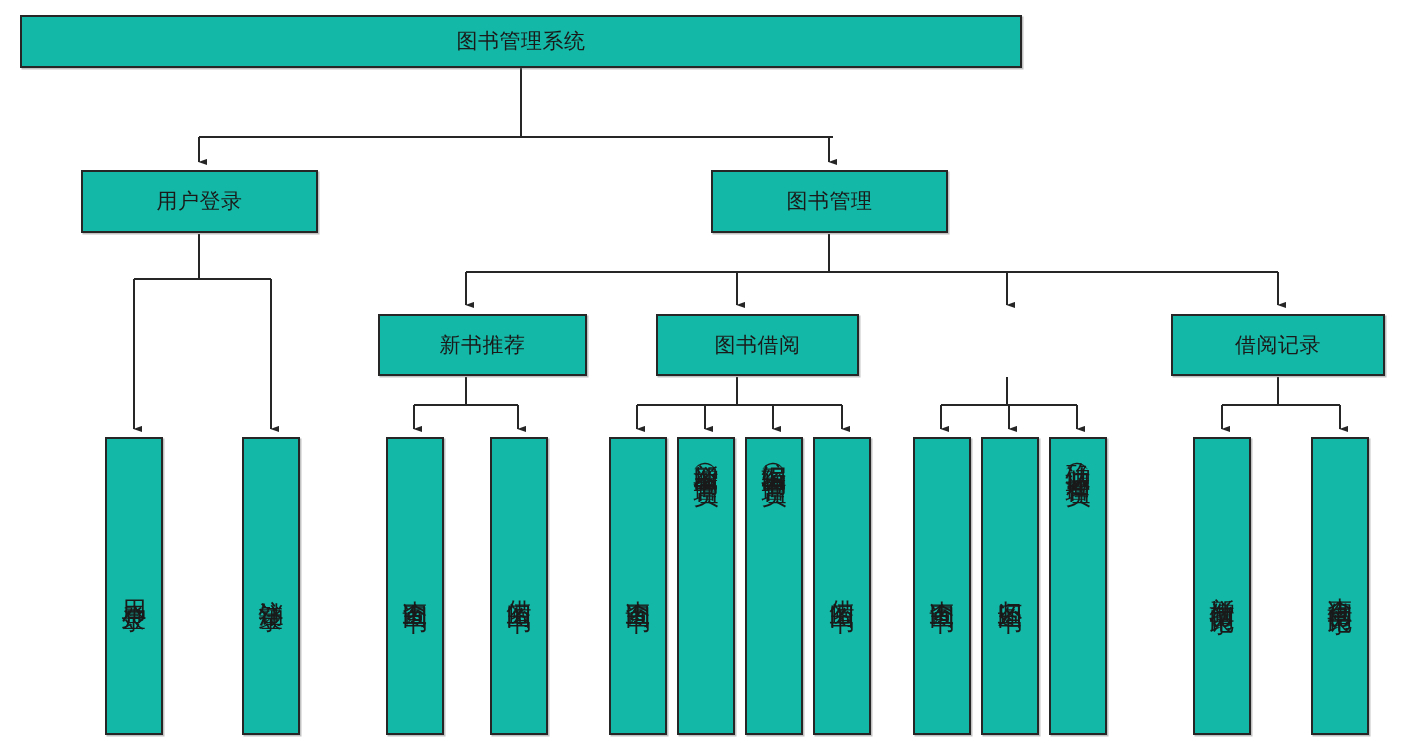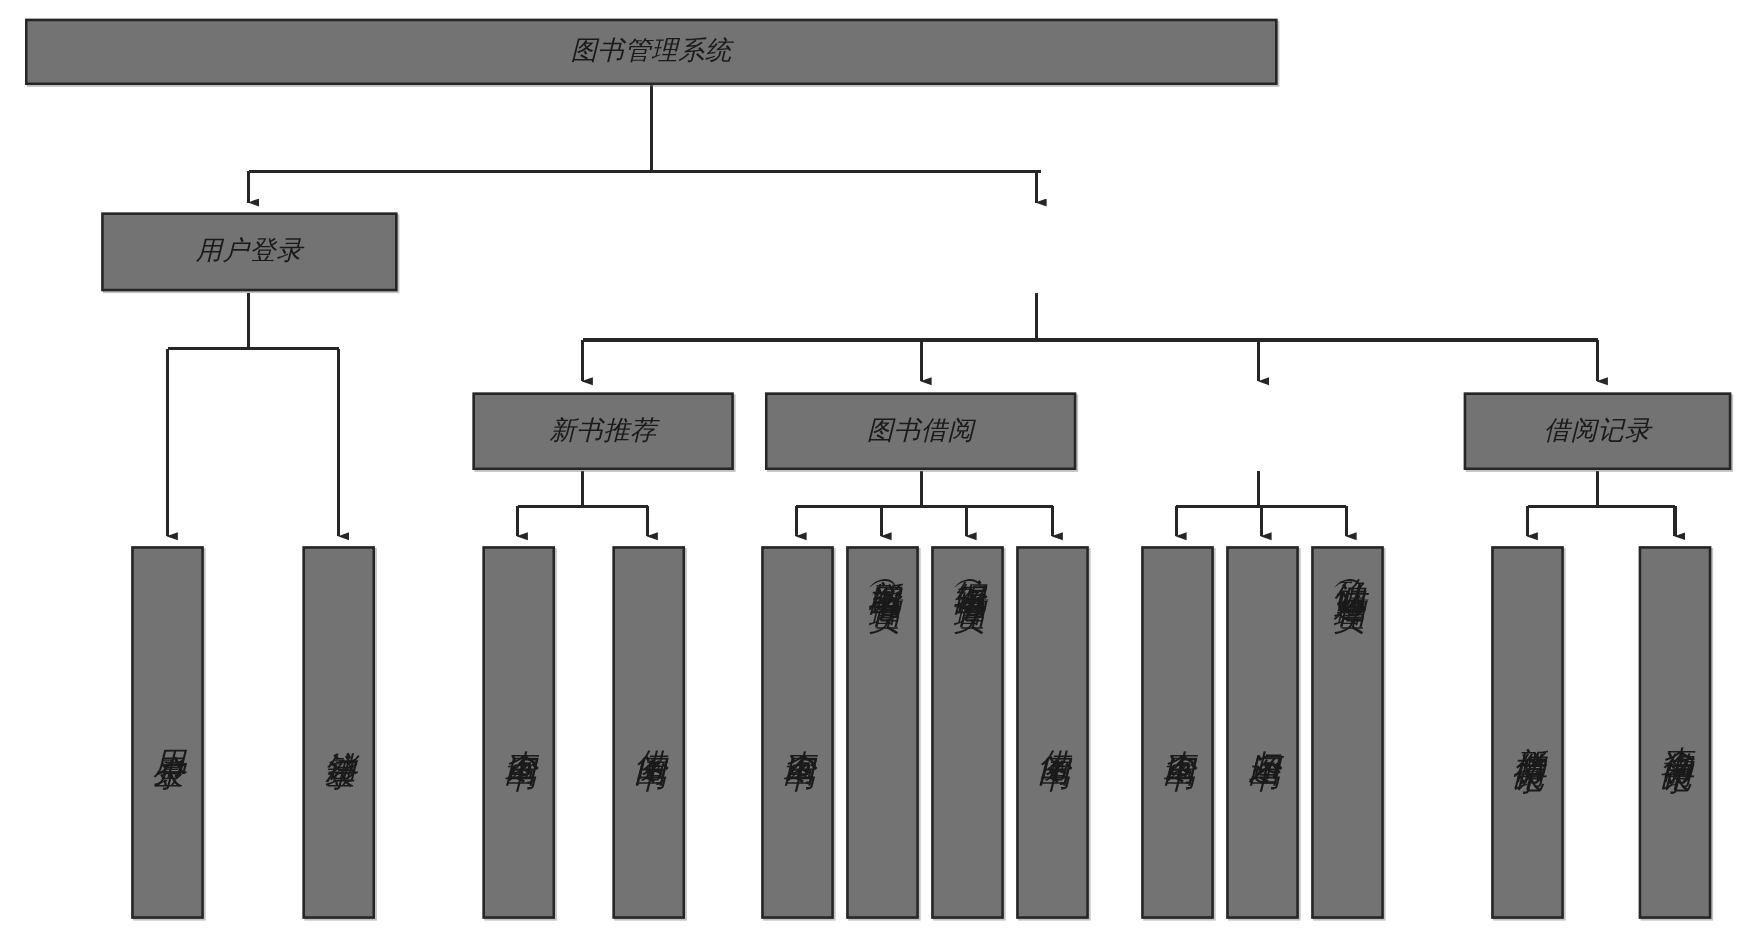--- a/index.html
+++ b/index.html
@@ -22,28 +22,27 @@
   svg#tree-svg {
     position: absolute;
     left: 0;
     top: 0;
     width: 1405px;
     height: 747px;
   }
   .node-box {
     position: absolute;
     box-sizing: border-box;
-    background: #737373;
+    background: #14b8a6;
     border: 2px solid #262626;
     box-shadow: 1.5px 1.5px 0 rgba(120,120,120,0.45);
     display: flex;
     align-items: center;
     justify-content: center;
     overflow: hidden;
-    font-style: italic;
   }
   .node-label {
     color: #1a1a1a;
     line-height: 1.18;
     text-align: center;
     white-space: nowrap;
   }
   .node-h .node-label {
     font-size: 21px;
     letter-spacing: 0.5px;
@@ -131,26 +130,29 @@
   </svg>
 
   <div class="node-box node-h" style="left:20px; top:15px; width:1002px; height:53px;">
     <span class="node-label">图书管理系统</span>
   </div>
 
   <div class="node-box node-h" style="left:81px; top:170px; width:237px; height:63px;">
     <span class="node-label">用户登录</span>
   </div>
 
+  <div class="node-box node-h" style="left:711px; top:170px; width:237px; height:63px;">
+    <span class="node-label">图书管理</span>
+  </div>
 
   <div class="node-box node-h" style="left:362px; top:314px; width:209px; height:62px;margin-left:16px;">
     <span class="node-label">新书推荐</span>
   </div>
 
-  <div class="node-box node-h" style="left:612px; top:314px; width:249px; height:62px;">
+  <div class="node-box node-h" style="left:656px; top:314px; width:203px; height:62px;">
     <span class="node-label">图书借阅</span>
   </div>
 
 
   <div class="node-box node-h" style="left:1171px; top:314px; width:214px; height:62px;">
     <span class="node-label">借阅记录</span>
   </div>
 
   <div class="node-box node-v center-v" style="left:105px; top:437px; width:58px; height:298px;">
     <span class="node-label">用户登录</span>

